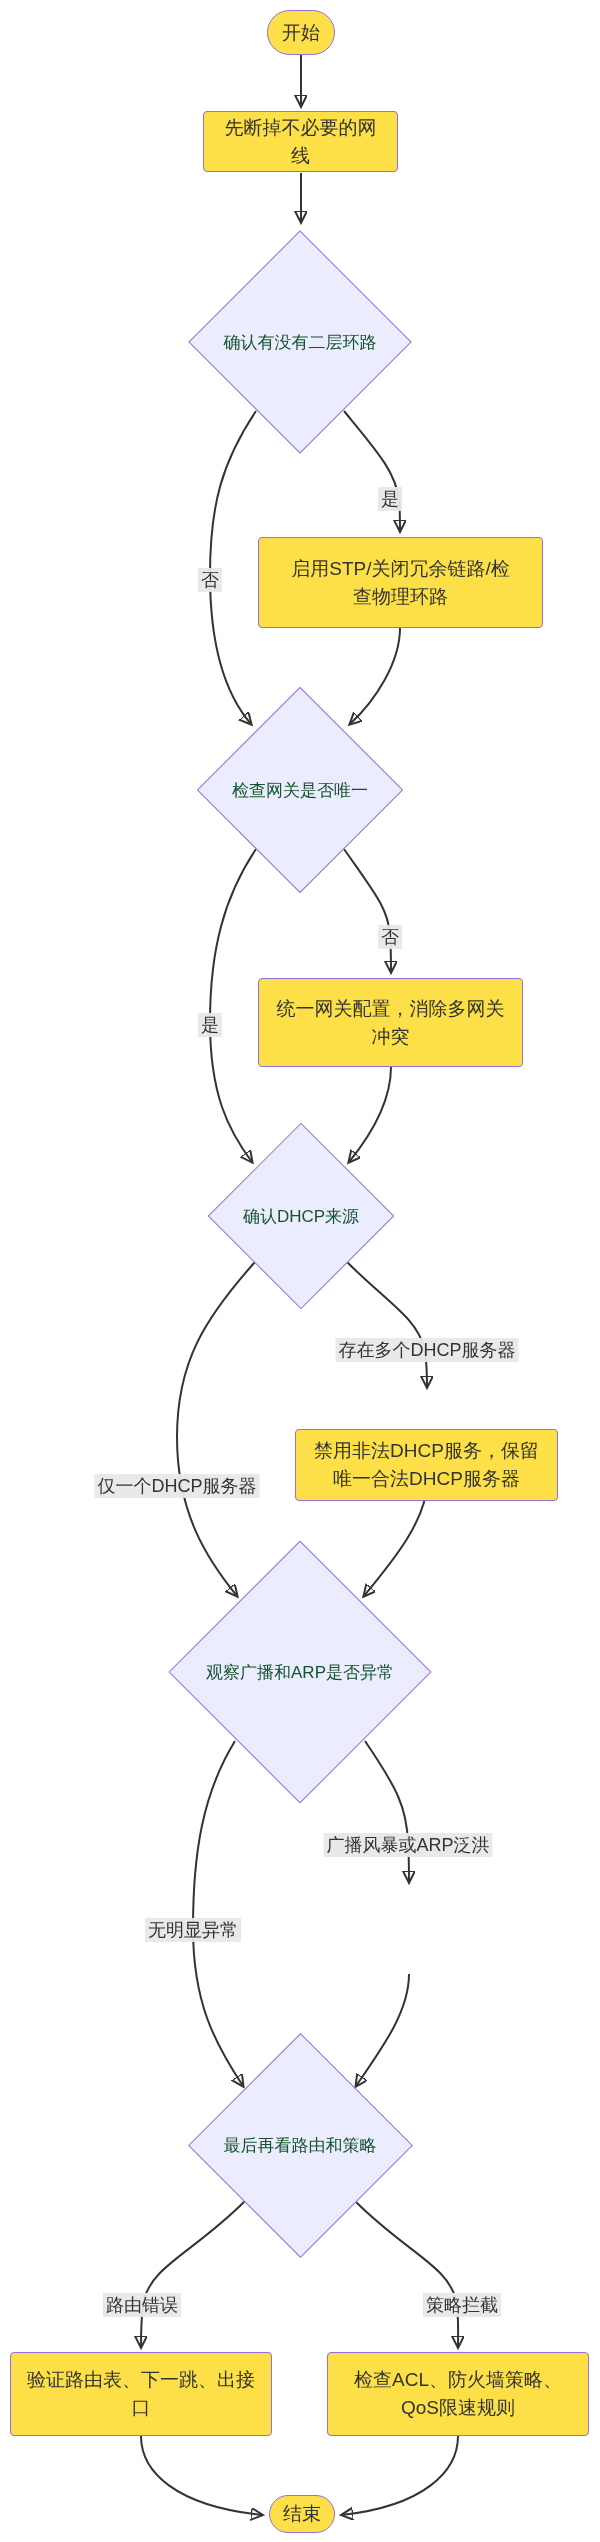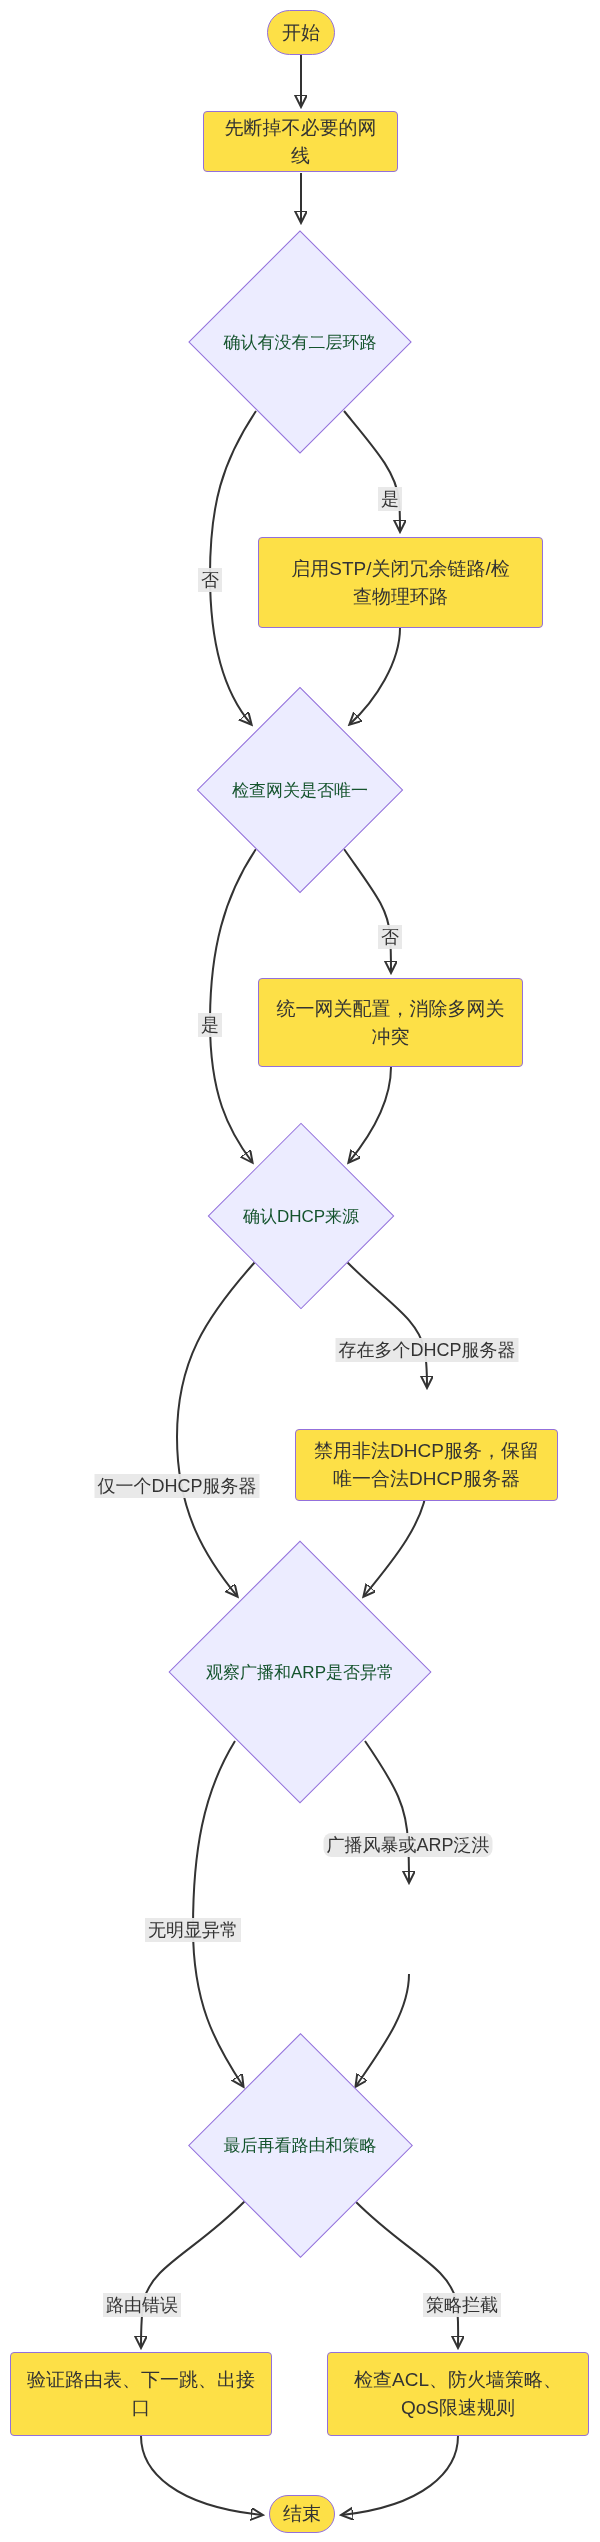--- a/index.html
+++ b/index.html
@@ -98,18 +98,18 @@
 QoS限速规则</span></div>
 
   <div class="node stadium" style="left:269px; top:2495px; width:66px; height:38px;"><span>结束</span></div>
 
   <span class="edge-label" style="left:390px; top:499px;">是</span>
   <span class="edge-label" style="left:210px; top:580px;">否</span>
   <span class="edge-label" style="left:390px; top:937px;">否</span>
   <span class="edge-label" style="left:210px; top:1025px;">是</span>
   <span class="edge-label" style="left:427px; top:1350px;">存在多个DHCP服务器</span>
   <span class="edge-label" style="left:177px; top:1486px;">仅一个DHCP服务器</span>
-  <span class="edge-label" style="left:408px; top:1845px;border-radius:8px;">广播风暴或ARP泛洪</span>
+  <span class="edge-label" style="left:408px; top:1845px;">广播风暴或ARP泛洪</span>
   <span class="edge-label" style="left:193px; top:1930px;">无明显异常</span>
   <span class="edge-label" style="left:142px; top:2305px;">路由错误</span>
   <span class="edge-label" style="left:462px; top:2305px;">策略拦截</span>
 
 </div>
 
 </body></html>

